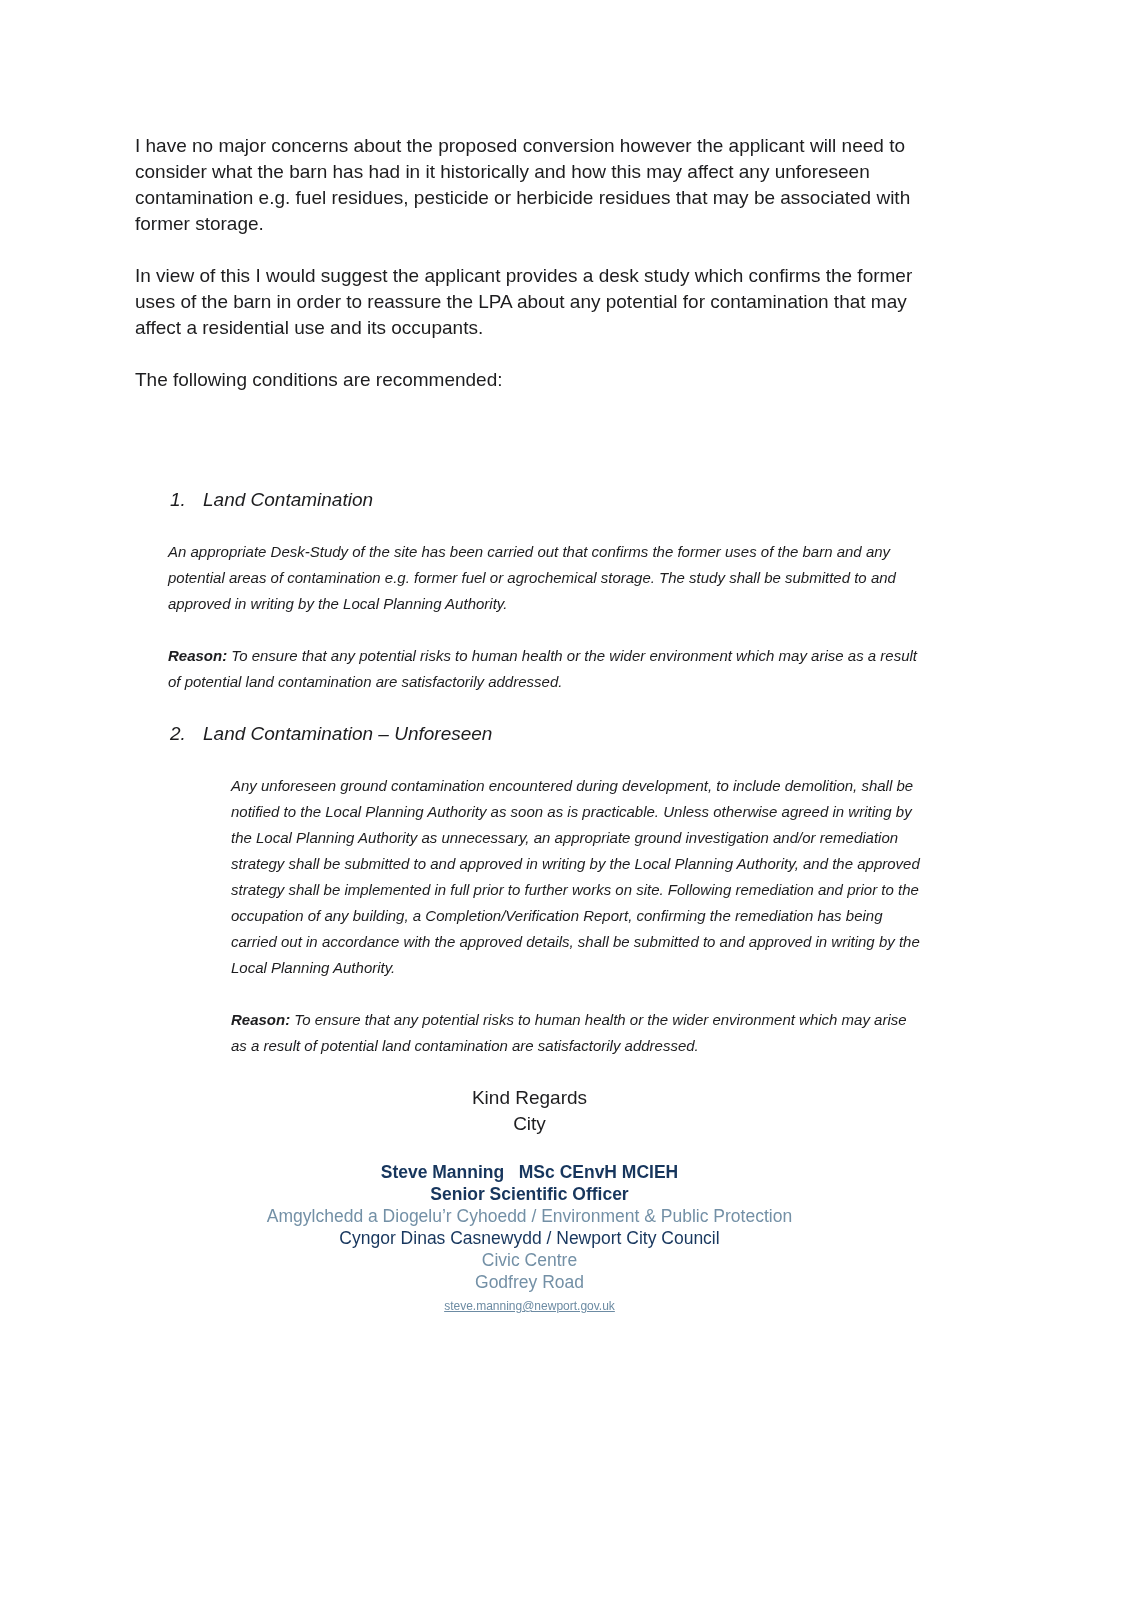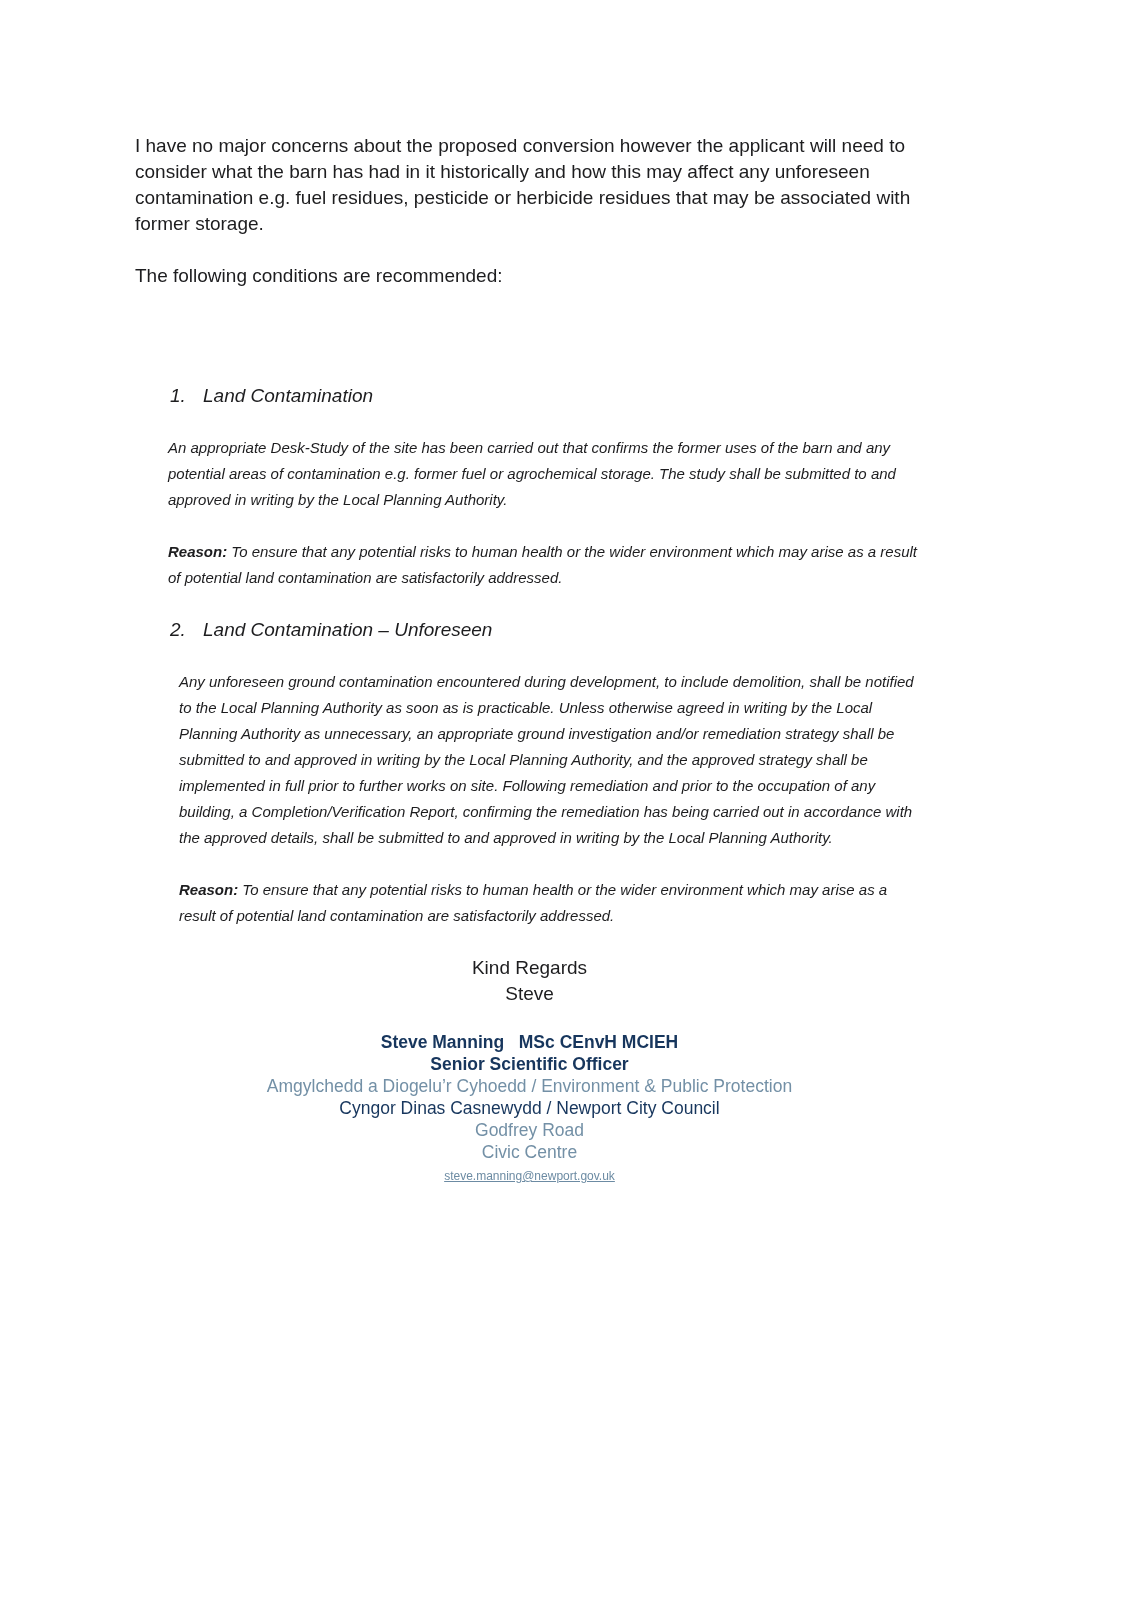--- a/index.html
+++ b/index.html
@@ -44,21 +44,21 @@
   }
   .cond-body, .cond-reason {
     font-size: 15px;
     line-height: 26px;
     margin: 0 0 26px 0;
   }
   .indent-1 {
     margin-left: 33px;
   }
   .indent-2 {
-    margin-left: 44px;
+    margin-left: 96px;
   }
   .bold {
     font-weight: bold;
   }
   .closing {
     font-size: 19px;
     line-height: 26px;
     margin-top: 18px;
     font-style: normal;
     text-align: center;
@@ -89,20 +89,21 @@
     line-height: 26px;
   }
 </style>
 </head>
 <body>
 
 <div class="page">
 
   <p class="para">I have no major concerns about the proposed conversion however the applicant will need to consider what the barn has had in it historically and how this may affect any unforeseen contamination e.g. fuel residues, pesticide or herbicide residues that may be associated with former storage.</p>
 
+  <p class="para">In view of this I would suggest the applicant provides a desk study which confirms the former uses of the barn in order to reassure the LPA about any potential for contamination that may affect a residential use and its occupants.</p>
 
   <p class="para intro-gap">The following conditions are recommended:</p>
 
   <div class="conditions">
 
     <div class="cond-header">
       <span class="cond-number">1.</span>
       <span>Land Contamination</span>
     </div>
     <p class="cond-body indent-1">An appropriate Desk-Study of the site has been carried out that confirms the former uses of the barn and any potential areas of contamination e.g. former fuel or agrochemical storage. The study shall be submitted to and approved in writing by the Local Planning Authority.</p>
@@ -112,26 +113,26 @@
       <span class="cond-number">2.</span>
       <span>Land Contamination – Unforeseen</span>
     </div>
     <p class="cond-body indent-2">Any unforeseen ground contamination encountered during development, to include demolition, shall be notified to the Local Planning Authority as soon as is practicable. Unless otherwise agreed in writing by the Local Planning Authority as unnecessary, an appropriate ground investigation and/or remediation strategy shall be submitted to and approved in writing by the Local Planning Authority, and the approved strategy shall be implemented in full prior to further works on site. Following remediation and prior to the occupation of any building, a Completion/Verification Report, confirming the remediation has being carried out in accordance with the approved details, shall be submitted to and approved in writing by the Local Planning Authority.</p>
     <p class="cond-reason indent-2"><span class="bold">Reason:</span> <span>To ensure that any potential risks to human health or the wider environment which may arise as a result of potential land contamination are satisfactorily addressed.</span></p>
 
   </div>
 
   <div class="closing">
     <div>Kind Regards</div>
-    <div>Steve</div>
+    <div>City</div>
   </div>
 
   <div class="signature">
     <div class="sig-dark-bold sig-name">Steve Manning   MSc CEnvH MCIEH</div>
     <div class="sig-dark-bold">Senior Scientific Officer</div>
     <div class="sig-light">Amgylchedd a Diogelu’r Cyhoedd / Environment &amp; Public Protection</div>
     <div class="sig-dark">Cyngor Dinas Casnewydd / Newport City Council</div>
+    <div class="sig-light">Civic Centre</div>
     <div class="sig-light">Godfrey Road</div>
-    <div class="sig-light">Civic Centre</div>
     <div class="sig-email"><a href="#">steve.manning@newport.gov.uk</a></div>
   </div>
 
 </div>
 
 </body></html>

